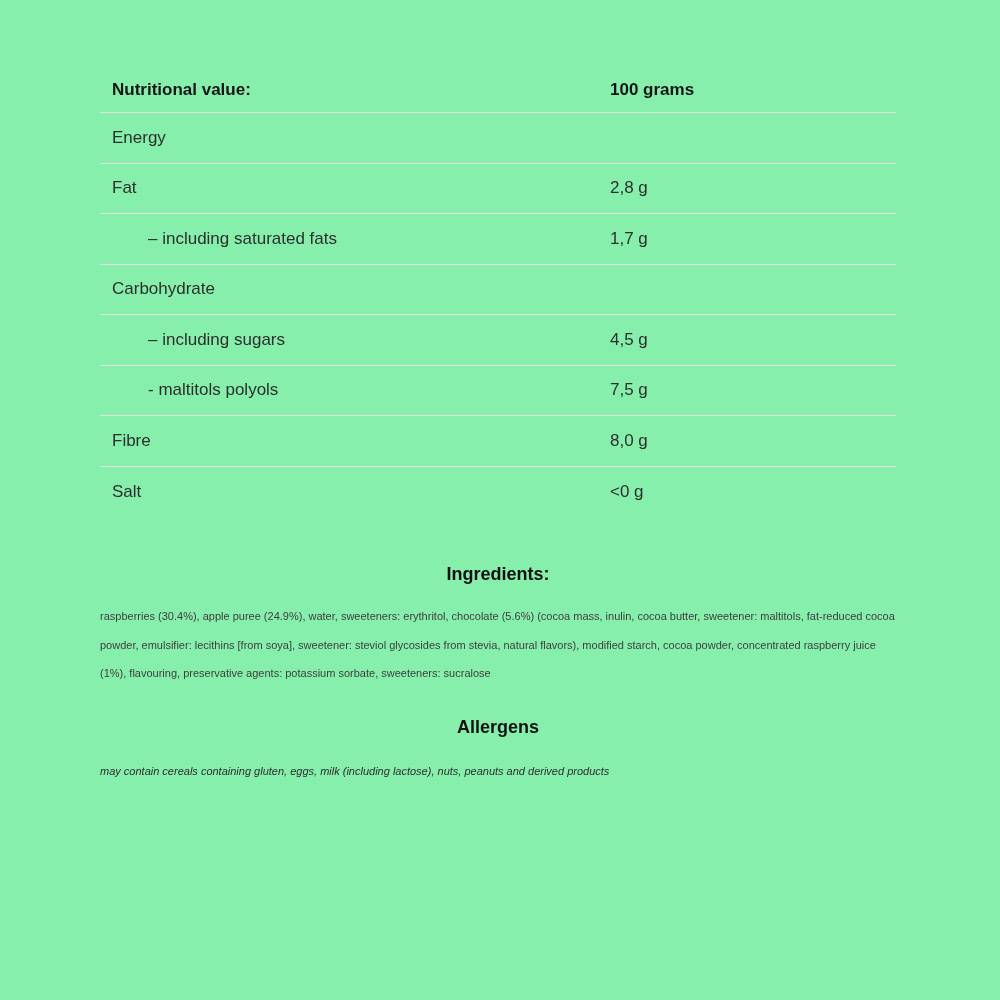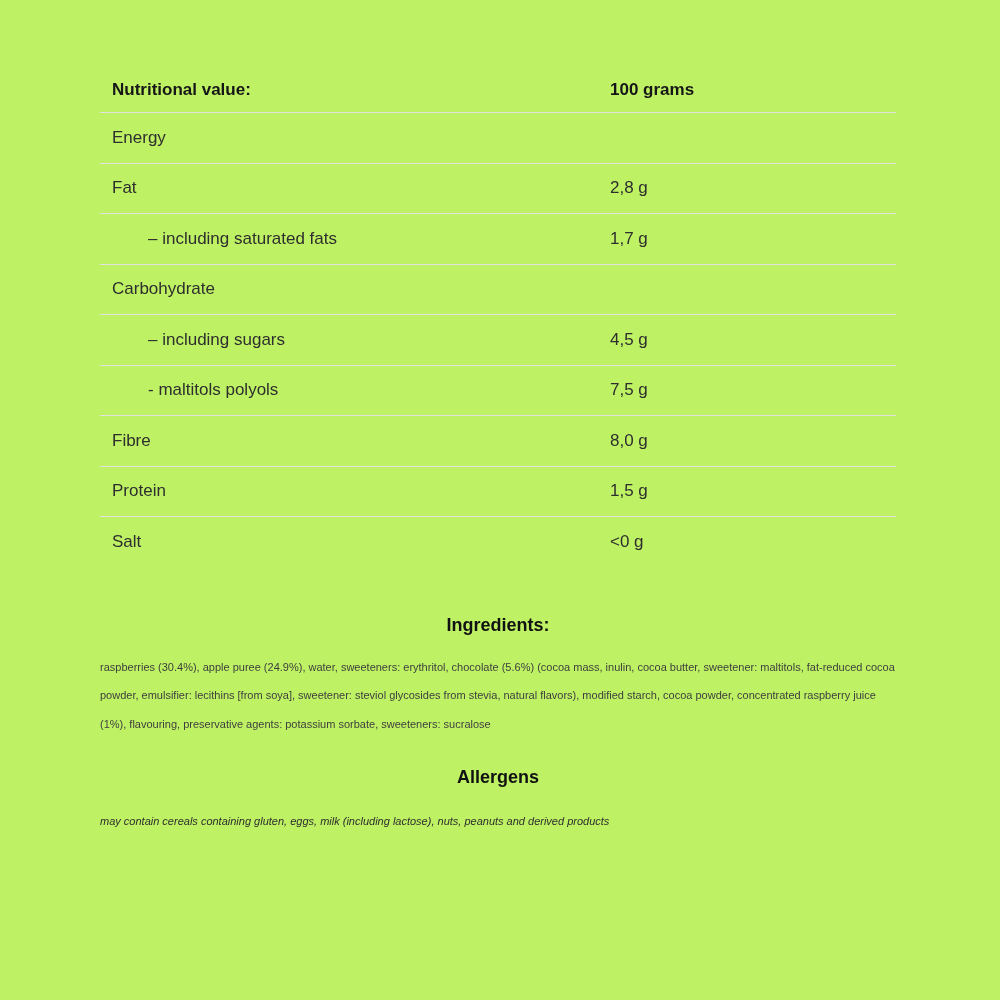--- a/index.html
+++ b/index.html
@@ -5,21 +5,21 @@
   * { margin: 0; padding: 0; box-sizing: border-box; }
   html, body {
     width: 1000px;
     background: #ffffff;
     font-family: "Liberation Sans", sans-serif;
   }
   .page {
     position: relative;
     width: 1000px;
     height: 1000px;
-    background: #bef264;
+    background: #86efac;
     overflow: hidden;
   }
   .content {
     position: absolute;
     left: 100px;
     top: 67px;
     width: 796px;
   }
   
   .ntable { width: 100%; }
@@ -98,24 +98,20 @@
         </div>
         <div class="nrow indent">
           <div class="cell-label">- maltitols polyols</div>
           <div class="cell-value">7,5 g</div>
         </div>
         <div class="nrow">
           <div class="cell-label">Fibre</div>
           <div class="cell-value">8,0 g</div>
         </div>
         <div class="nrow">
-          <div class="cell-label">Protein</div>
-          <div class="cell-value">1,5 g</div>
-        </div>
-        <div class="nrow">
           <div class="cell-label">Salt</div>
           <div class="cell-value">&lt;0 g</div>
         </div>
       </div>
 
     <div class="sec-heading">Ingredients:</div>
     <p class="sec-text">raspberries (30.4%), apple puree (24.9%), water, sweeteners: erythritol, chocolate (5.6%) (cocoa mass, inulin, cocoa butter, sweetener: maltitols, fat-reduced cocoa powder, emulsifier: lecithins [from soya], sweetener: steviol glycosides from stevia, natural flavors), modified starch, cocoa powder, concentrated raspberry juice (1%), flavouring, preservative agents: potassium sorbate, sweeteners: sucralose</p>
 
     <div class="sec-heading allergens">Allergens</div>
     <p class="sec-text italic">may contain cereals containing gluten, eggs, milk (including lactose), nuts, peanuts and derived products</p>

